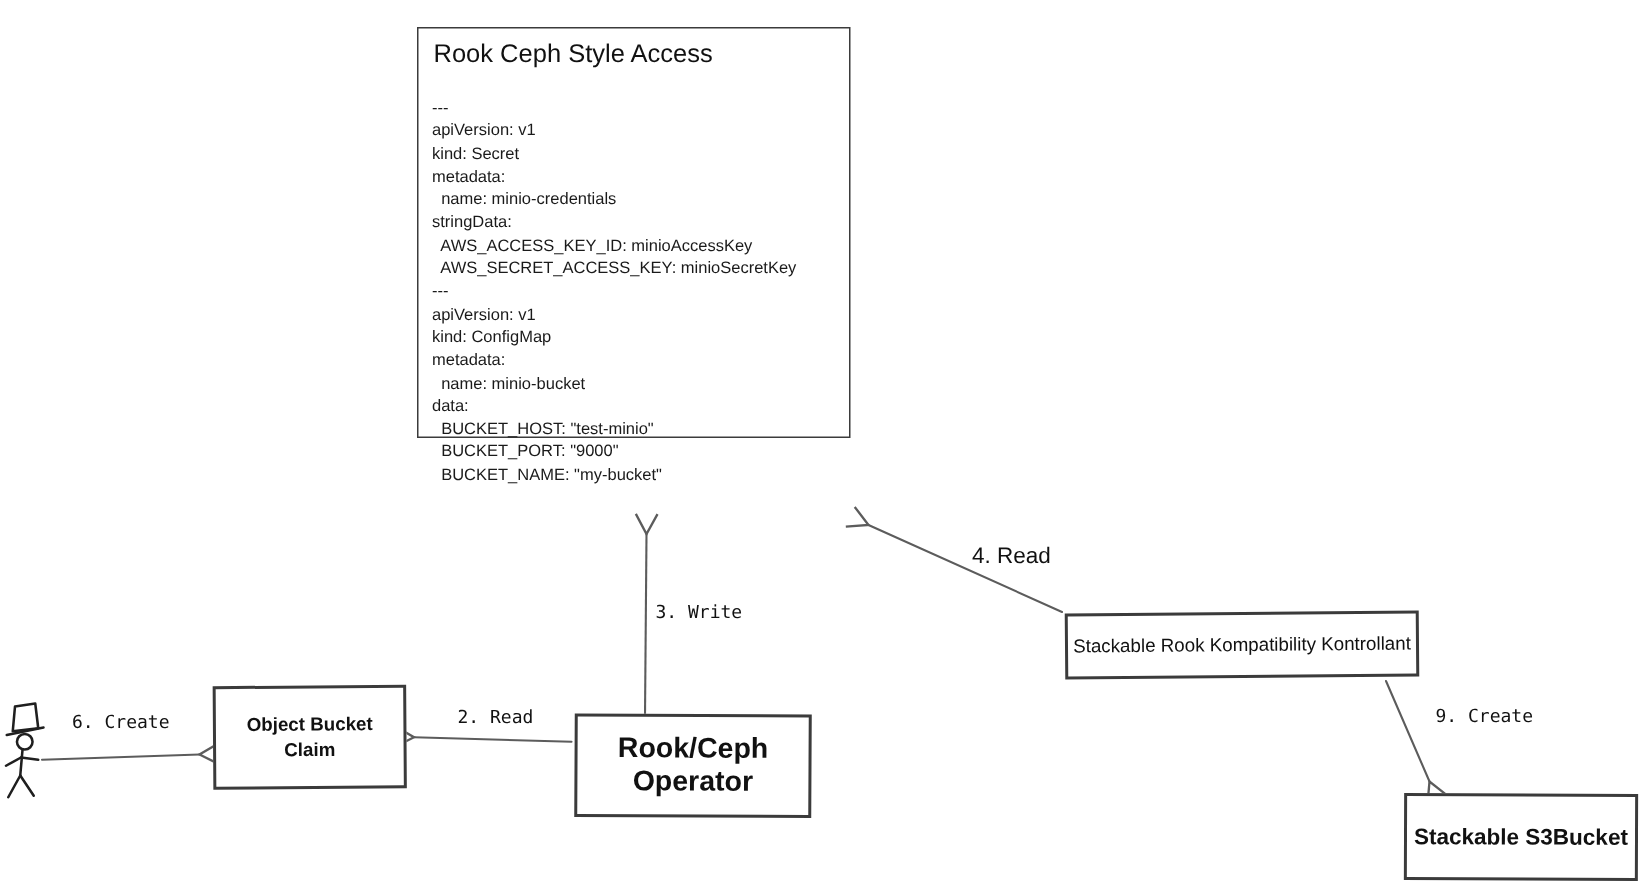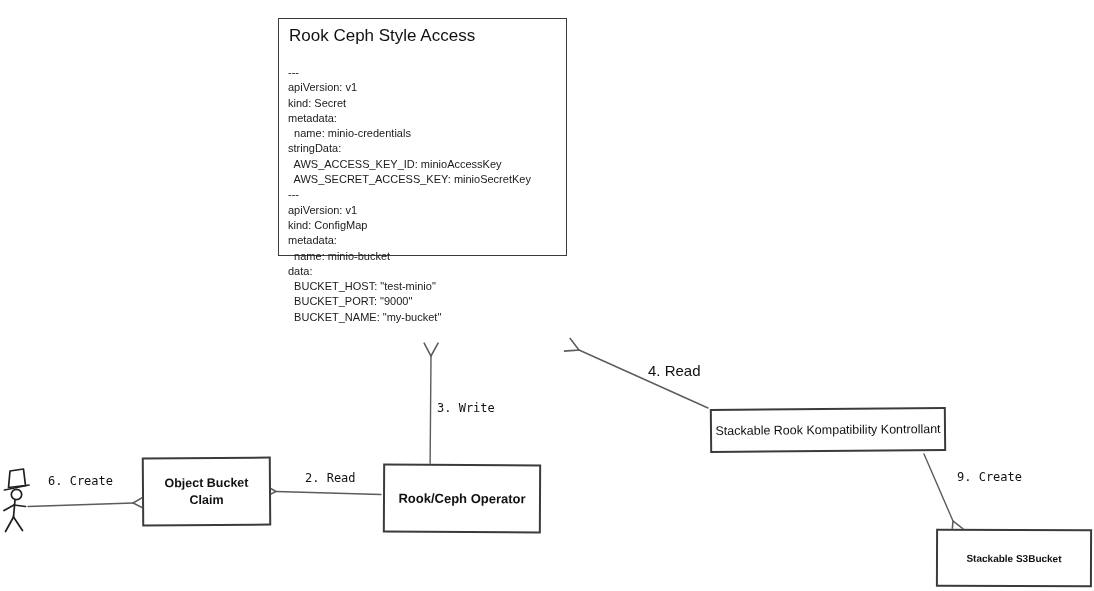--- a/index.html
+++ b/index.html
@@ -26,21 +26,21 @@
   .box {
     position: absolute;
     background: #ffffff;
     border: 2px solid #3b3b3b;
     box-sizing: border-box;
   }
   .main-box {
     left: 278px;
     top: 18px;
     width: 289px;
-    height: 238px;
+    height: 274px;
     border-width: 1.5px;
   }
   .main-title {
     position: absolute;
     left: 10px;
     top: 7px;
     font-size: 17px;
     color: #111111;
     white-space: nowrap;
   }
@@ -69,42 +69,42 @@
     left: 142px;
     top: 457px;
     width: 129px;
     height: 69px;
     font-size: 12.5px;
     line-height: 1.3;
     transform: rotate(-0.4deg);
   }
   .node-operator {
     left: 383px;
-    top: 464px;
+    top: 476px;
     width: 158px;
     height: 69px;
-    font-size: 13px;
+    font-size: 19px;
     transform: rotate(0.3deg);
   }
   .node-kontrollant {
     left: 710px;
     top: 408px;
     width: 236px;
     height: 44px;
     font-family: "Liberation Sans", sans-serif;
     font-weight: normal;
     font-size: 12.5px;
     transform: rotate(-0.5deg);
   }
   .node-s3bucket {
     left: 936px;
     top: 529px;
     width: 156px;
     height: 58px;
-    font-size: 10px;
+    font-size: 15px;
     transform: rotate(0.2deg);
   }
   .edge-label {
     position: absolute;
     font-family: "DejaVu Sans Mono", "Liberation Mono", monospace;
     font-size: 12px;
     color: #111111;
     white-space: nowrap;
   }
   .edge-label-1 { left: 48px;  top: 474px; }

